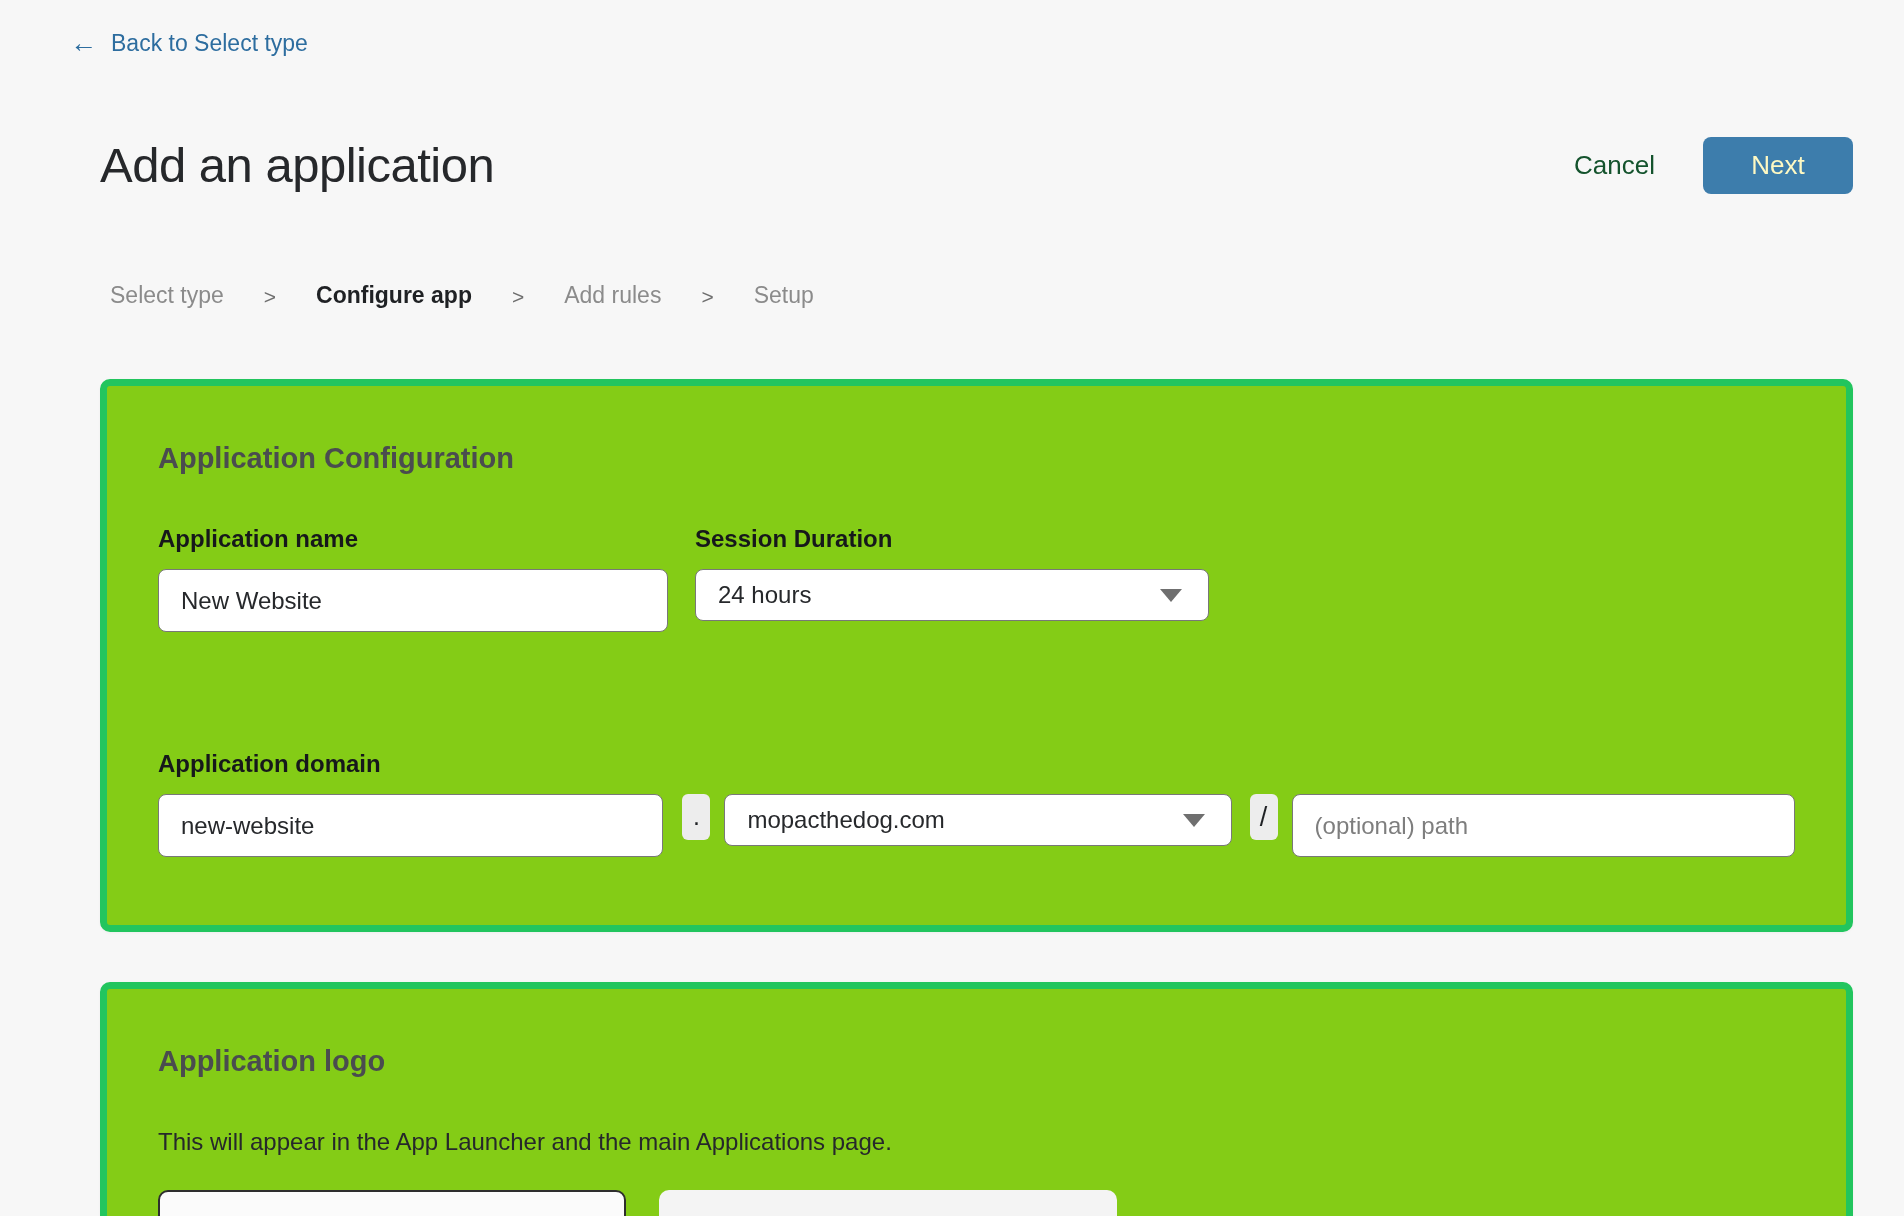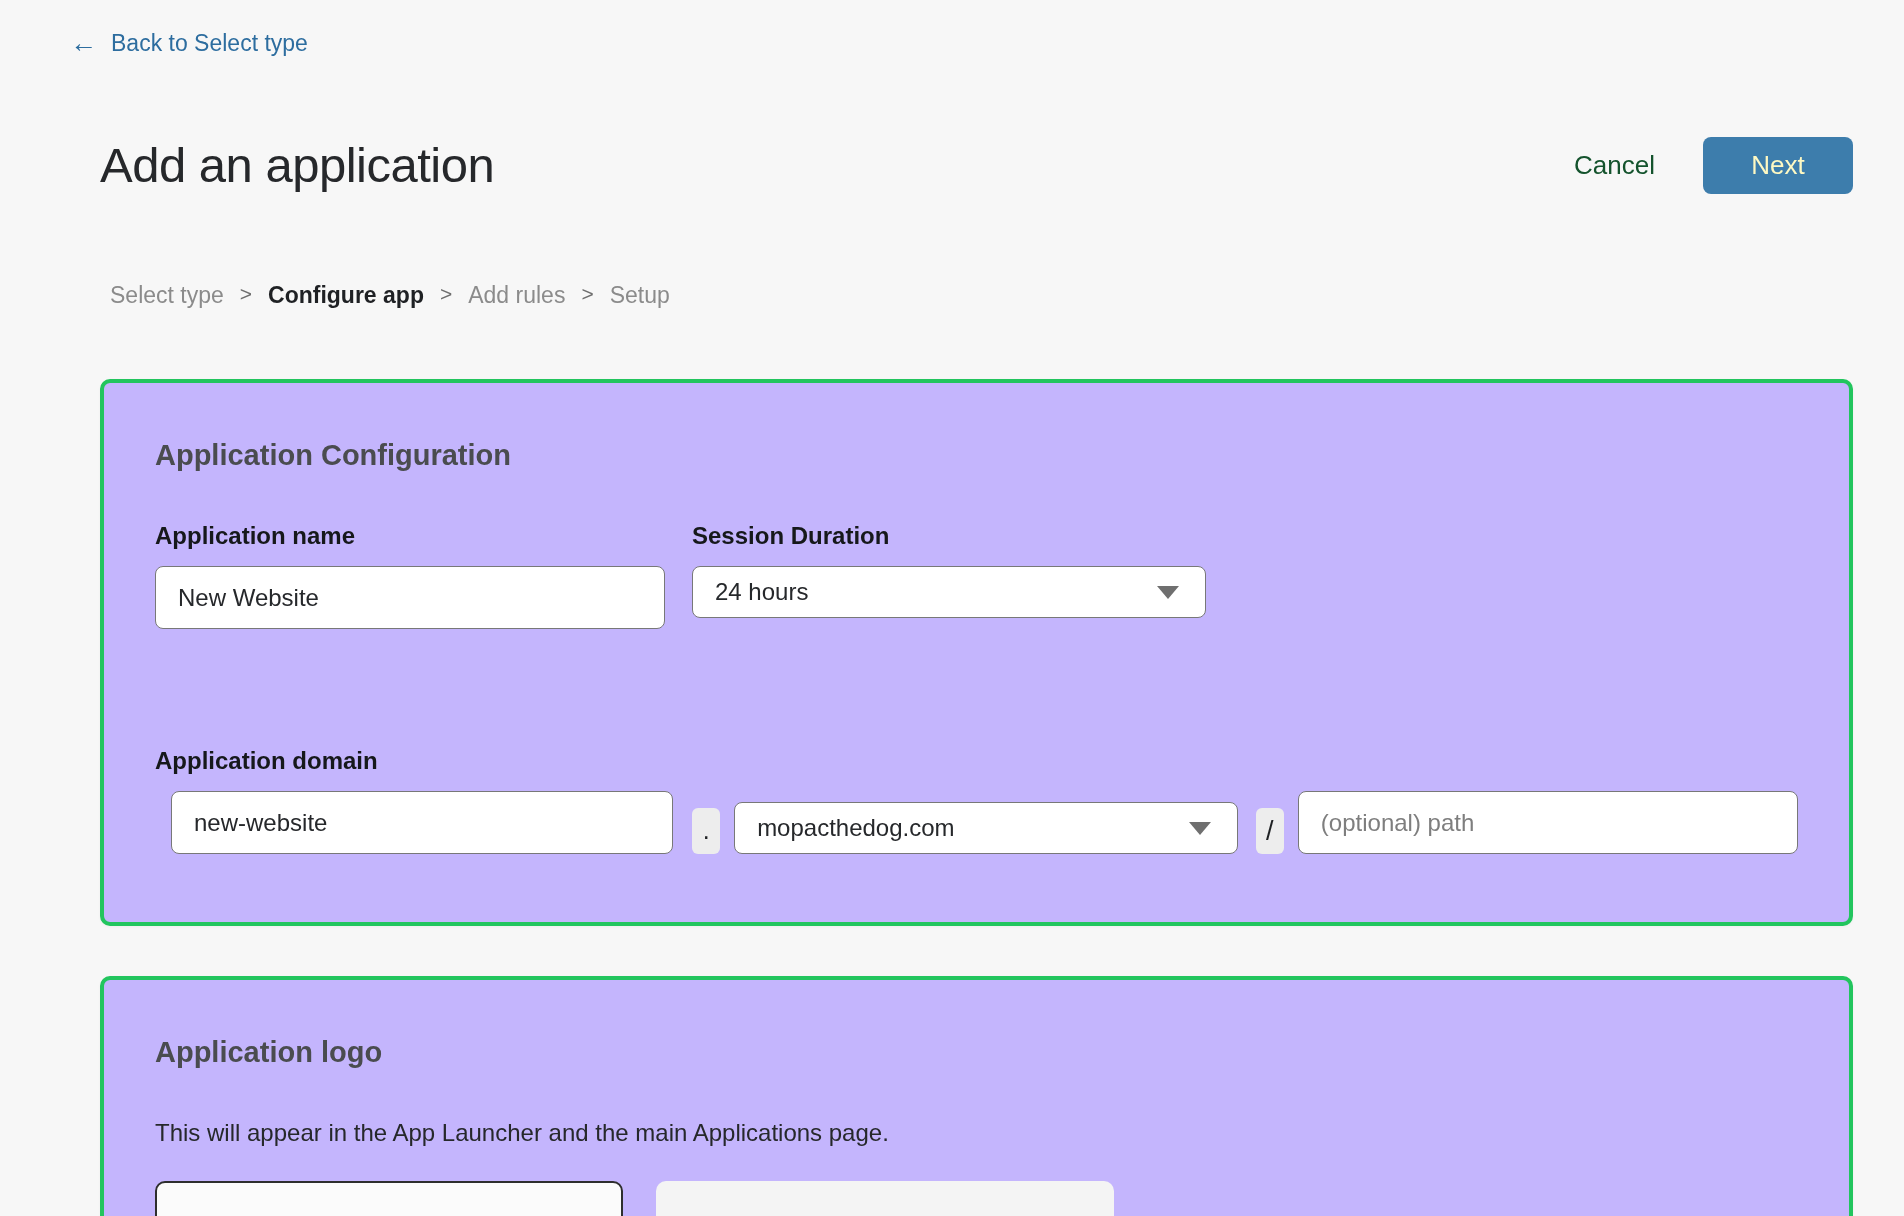--- a/index.html
+++ b/index.html
@@ -35,31 +35,31 @@
   .next-btn {
     background: #3d7dac; color: #fef9c3; font-size: 26px;
     width: 150px; height: 57px; border: none; border-radius: 8px;
     display: flex; align-items: center; justify-content: center;
     cursor: pointer; font-family: "Liberation Sans", sans-serif;
   }
 
   
   .breadcrumb {
     margin-top: 88px; margin-left: 10px;
-    display: flex; align-items: flex-start; gap: 16px;
+    display: flex; align-items: flex-end; gap: 40px;
     font-size: 23px; color: #8b8b8b;
   }
   .breadcrumb .sep { color: #6e6e6e; font-size: 21px; }
   .breadcrumb .step { cursor: pointer; }
   .breadcrumb .step.active { color: #1f2124; font-weight: bold; }
 
   
   .card {
-    background: #c4b5fd;
-    border: 4px solid #22c55e;
+    background: #84cc16;
+    border: 7px solid #22c55e;
     border-radius: 10px;
     box-shadow: 0 1px 3px rgba(0,0,0,0.04);
     padding: 56px 51px 68px 51px;
   }
   .card-config { margin-top: 70px; }
   .card-logo { margin-top: 50px; height: 430px; }
   .card-title {
     font-size: 29px; font-weight: bold; color: #4a4c4f;
   }
 
@@ -86,21 +86,21 @@
   .domain-select { width: 512px; }
   .chevron {
     position: absolute; right: 26px; top: 50%; margin-top: -6px;
     width: 0; height: 0;
     border-left: 11px solid transparent;
     border-right: 11px solid transparent;
     border-top: 13px solid #6f6f6f;
   }
 
   .domain-group { margin-top: 118px; }
-  .domain-row { display: flex; align-items: flex-end; margin-left: 16px; }
+  .domain-row { display: flex; align-items: flex-start; }
   .sep-box {
     width: 28px; height: 46px; background: #ededed; border-radius: 6px;
     display: flex; align-items: center; justify-content: center;
     font-size: 25px; color: #1f2124; flex-shrink: 0;
   }
   .sep-dot { margin: 0 14px 0 19px; align-items: flex-end; padding-bottom: 9px; }
   .sep-slash { margin: 0 14px 0 18px; font-size: 27px; }
   .subdomain-input { width: 510px; }
   .path-input { width: 508px; }
 

